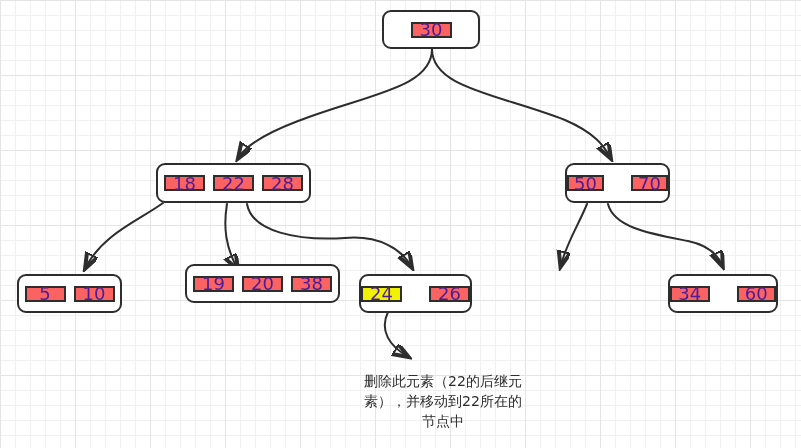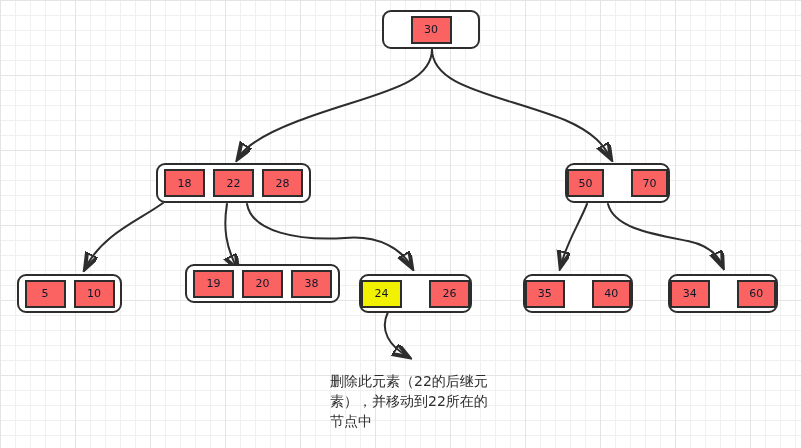--- a/index.html
+++ b/index.html
@@ -23,33 +23,33 @@
     background:#ffffff;
     border:2px solid #2d2d2d;
     border-radius:9px;
     box-sizing:border-box;
     display:flex;
     align-items:center;
     justify-content:center;
     gap:8px;
   }
   .key{
-    width:41px;height:28px;
+    width:41px;height:16px;
     box-sizing:border-box;
     background:#fb6363;
     border:2px solid #2d2d2d;
     display:flex;align-items:center;justify-content:center;
-    font-size:11px;color:#0f172a;
+    font-size:18px;color:#4c1d95;
   }
   .key.highlight{background:#f2f200;}
   .gap-lg{gap:27px;}
   .annotation{
     position:absolute;
     left:330px;top:371px;width:226px;
-    text-align:left;
+    text-align:center;
     font-size:14px;line-height:20px;
     color:#2d2d2d;
   }
 </style>
 </head>
 <body>
 
 <div class="canvas">
 
   <svg class="edges" width="801" height="448" viewBox="0 0 801 448">
@@ -92,24 +92,20 @@
     <span class="key">19</span>
     <span class="key">20</span>
     <span class="key">38</span>
   </div>
 
   <div class="node gap-lg" style="left:359px;top:274px;width:113px;height:39px">
     <span class="key highlight">24</span>
     <span class="key">26</span>
   </div>
 
-  <div class="node gap-lg" style="left:523px;top:274px;width:110px;height:39px">
-    <span class="key">35</span>
-    <span class="key">40</span>
-  </div>
 
   <div class="node gap-lg" style="left:668px;top:274px;width:110px;height:39px">
     <span class="key">34</span>
     <span class="key">60</span>
   </div>
 
   <div class="annotation">
     <div>删除此元素（22的后继元</div>
     <div>素），并移动到22所在的</div>
     <div>节点中</div>

